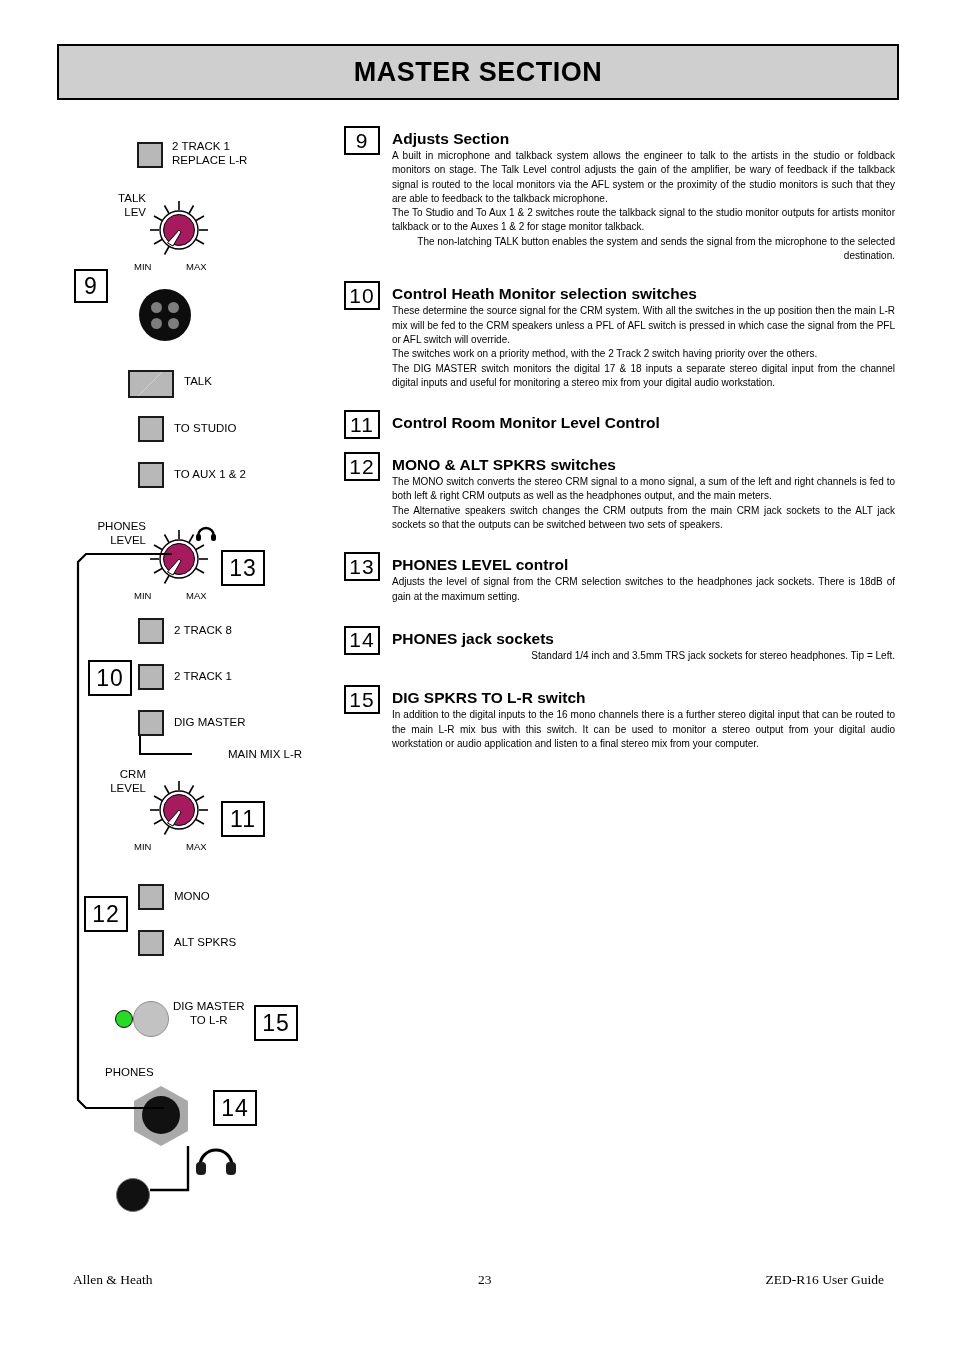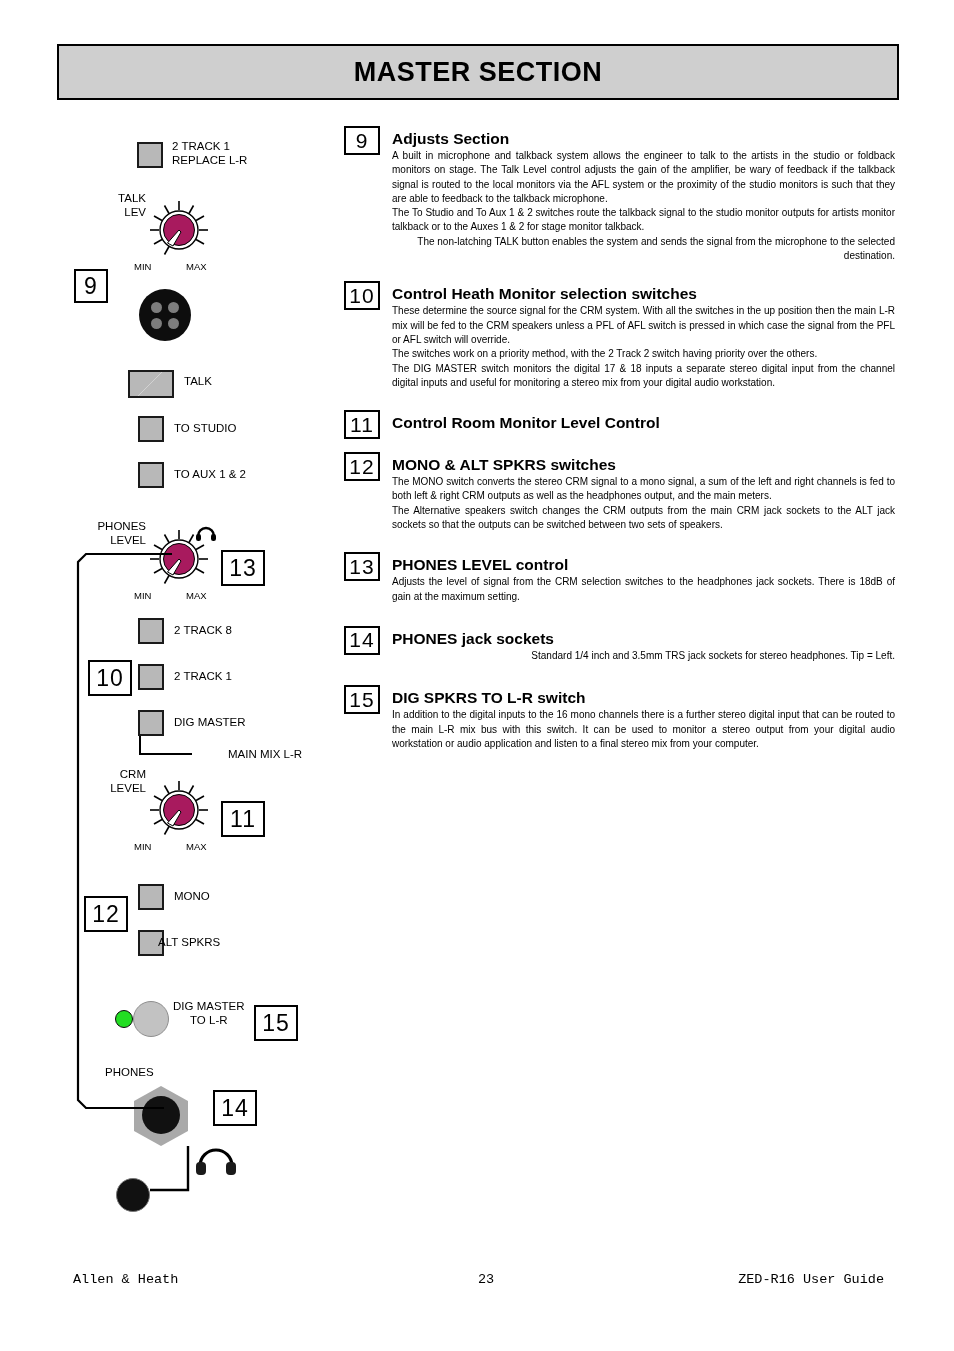--- a/index.html
+++ b/index.html
@@ -101,21 +101,21 @@
   }
   .minijack{
     position:absolute;width:32px;height:32px;border-radius:50%;
     background:#111;border:1px solid #777;
   }
   svg.conn{position:absolute;overflow:visible;}
 
   
   .footer{
     position:absolute;left:60px;top:1272px;width:838px;height:20px;
-    font-size:13.5px;font-family:Liberation Mono, monospace;
+    font-size:13.5px;font-family:Liberation Serif, serif;
   }
   .footer span{position:absolute;}
   .f-left{left:13px;}
   .f-mid{left:418px;}
   .f-right{right:14px;}
 </style>
 </head>
 <body>
 
 <div class="page">
@@ -247,21 +247,21 @@
     <div class="lbl" style="left:126px;top:713px;font-size:9.5px;">MAX</div>
 
     <div class="cbox" style="left:161px;top:673px;width:44px;height:36px;">11</div>
 
     <div class="cbox" style="left:24px;top:768px;width:44px;height:36px;">12</div>
 
     <div class="sw sq" style="left:78px;top:756px;"></div>
     <div class="lbl" style="left:114px;top:762px;">MONO</div>
 
     <div class="sw sq" style="left:78px;top:802px;"></div>
-    <div class="lbl" style="left:98px;top:808px;">ALT SPKRS</div>
+    <div class="lbl" style="left:114px;top:808px;">ALT SPKRS</div>
 
     <div class="led" style="left:55px;top:882px;"></div>
     <div class="digknob" style="left:73px;top:873px;"></div>
     <div class="lbl c" style="left:113px;top:872px;line-height:1.2;">DIG MASTER
 TO L-R</div>
     <div class="cbox" style="left:194px;top:877px;width:44px;height:36px;">15</div>
 
     <div class="lbl" style="left:45px;top:938px;">PHONES</div>
     <div class="hex" style="left:74px;top:958px;">
       <div class="hole"></div>

